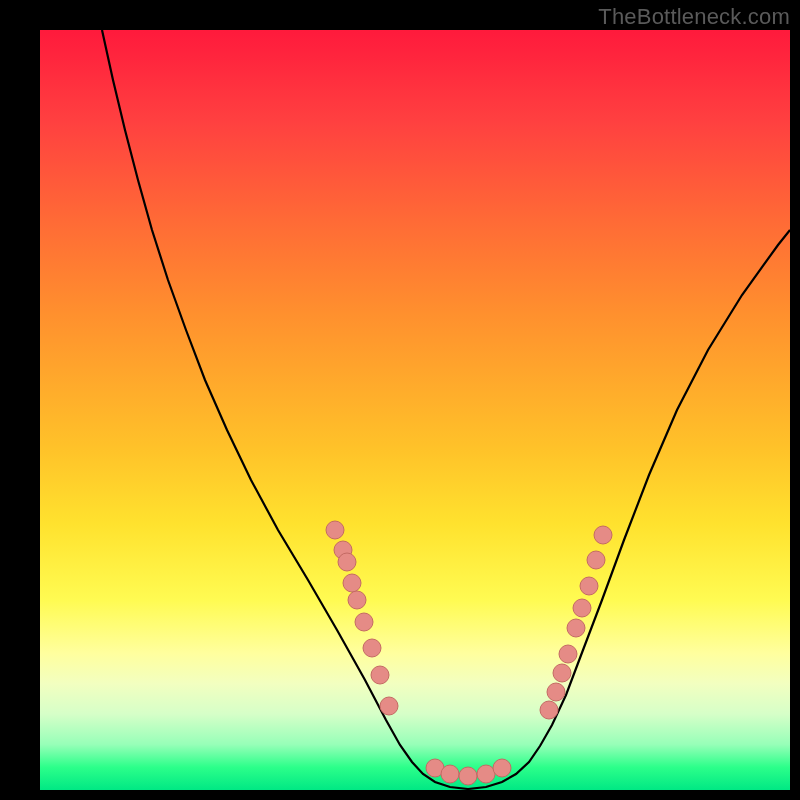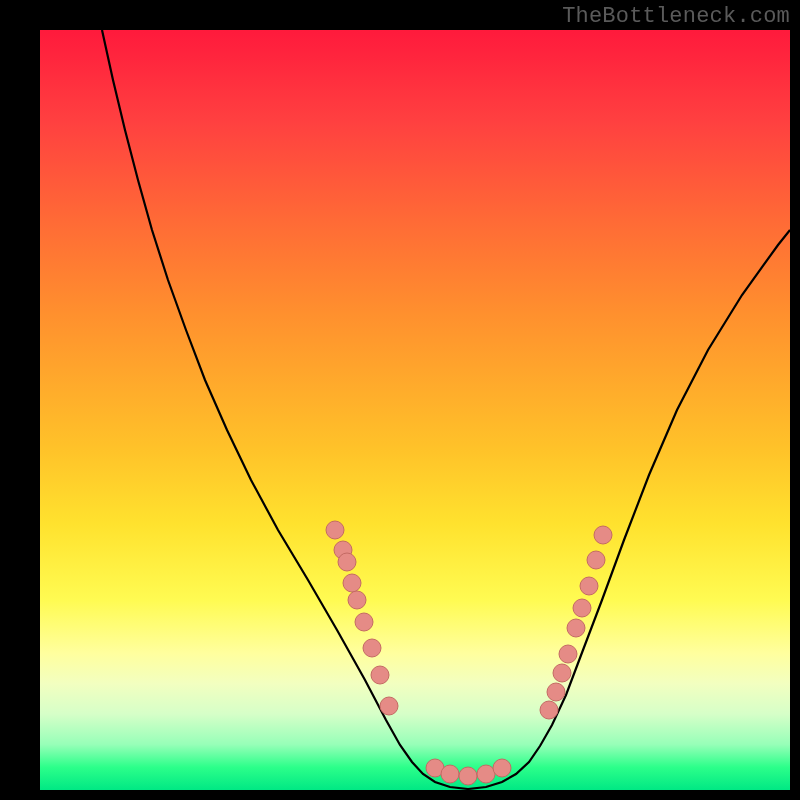--- a/index.html
+++ b/index.html
@@ -9,21 +9,20 @@
     height: 800px;
     overflow: hidden;
     background: #000;
     font-family: Arial, Helvetica, sans-serif;
   }
   .frame {
     position: relative;
     width: 800px;
     height: 688px;
     background: #000;
-    font-family: Liberation Mono, monospace;
   }
   .plot-area {
     position: absolute;
     left: 40px;
     top: 30px;
     width: 750px;
     height: 760px;
     background: linear-gradient(to bottom,
       #ff1a3c 0%,
       #ff4040 12%,

